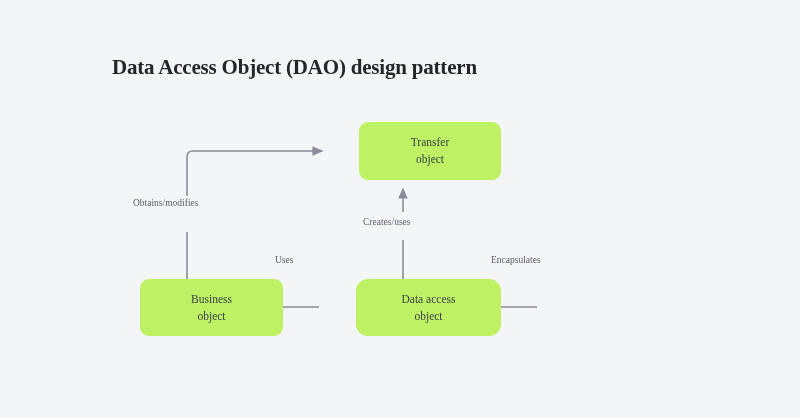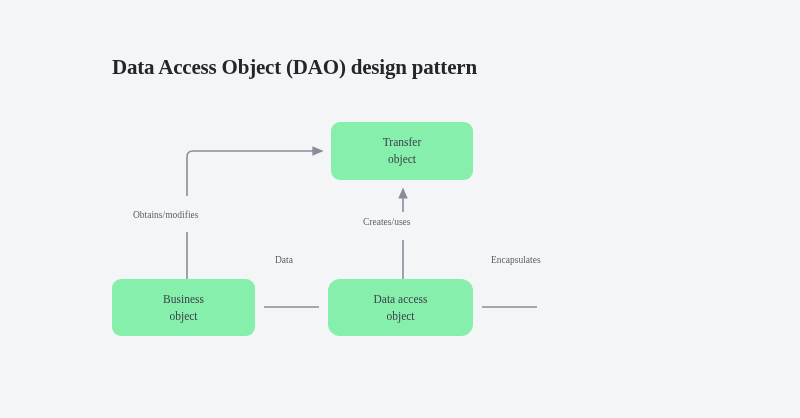--- a/index.html
+++ b/index.html
@@ -24,29 +24,30 @@
     left: 112px;
     top: 55px;
     font-size: 21px;
     font-weight: bold;
     color: #24262b;
     letter-spacing: -0.2px;
     white-space: nowrap;
   }
   .node {
     position: absolute;
-    background: #86efac;
+    background: #bef264;
     border-radius: 9px;
     display: flex;
     align-items: center;
     justify-content: center;
     text-align: center;
     color: #3d4049;
     font-size: 11.5px;
     line-height: 1.45;
+    margin-left: 28px;
   }
   .node-label {
     display: block;
     white-space: pre-line;
   }
   #node-transfer {
     left: 331px;
     top: 122px;
     width: 142px;
     height: 58px;
@@ -78,21 +79,21 @@
     height: 418px;
   }
   .edge-label {
     position: absolute;
     font-size: 9.5px;
     color: #5c5f6b;
     white-space: nowrap;
   }
   #label-obtains {
     left: 133px;
-    top: 210px;
+    top: 198px;
   }
   #label-creates {
     left: 363px;
     top: 217px;
     text-align: center;
   }
   #label-uses {
     left: 275px;
     top: 255px;
   }
@@ -137,16 +138,16 @@
   </div>
 
   <div class="node" id="node-dao">
     <span class="node-label">Data access
 object</span>
   </div>
 
 
   <div class="edge-label" id="label-obtains">Obtains/modifies</div>
   <div class="edge-label" id="label-creates">Creates/uses</div>
-  <div class="edge-label" id="label-uses">Data</div>
+  <div class="edge-label" id="label-uses">Uses</div>
   <div class="edge-label" id="label-encapsulates">Encapsulates</div>
 
 </div>
 
 </body></html>

